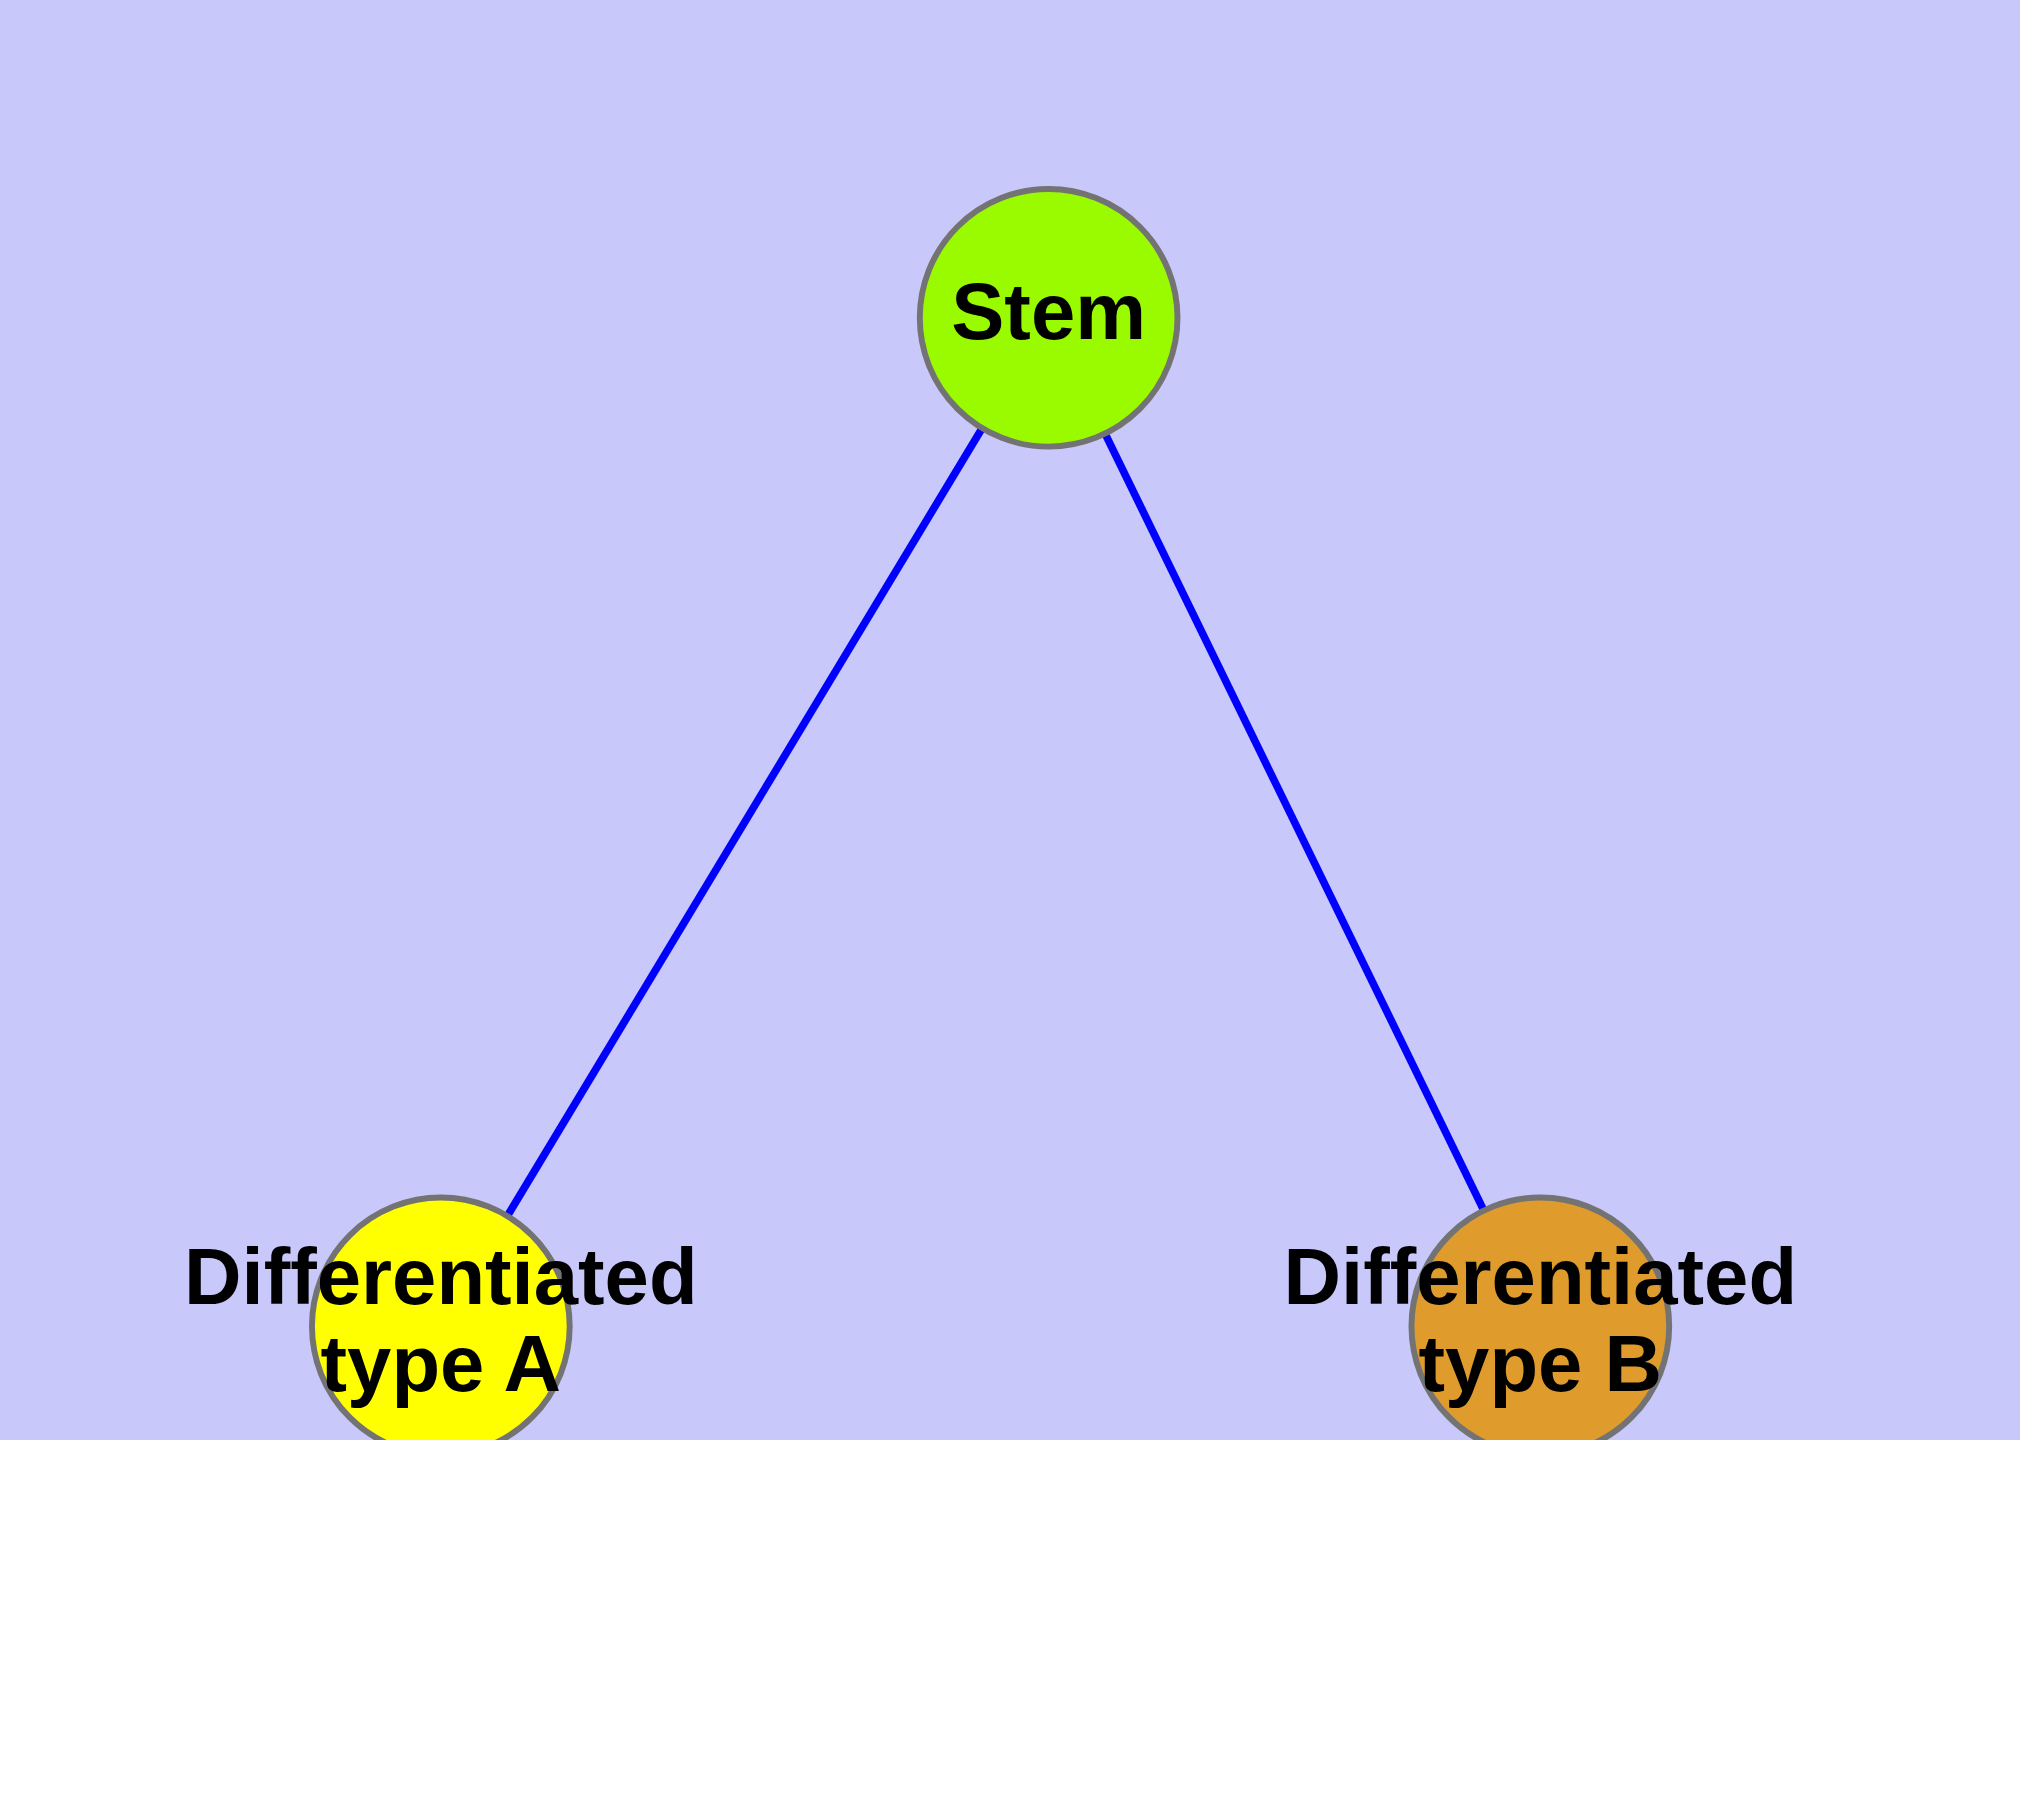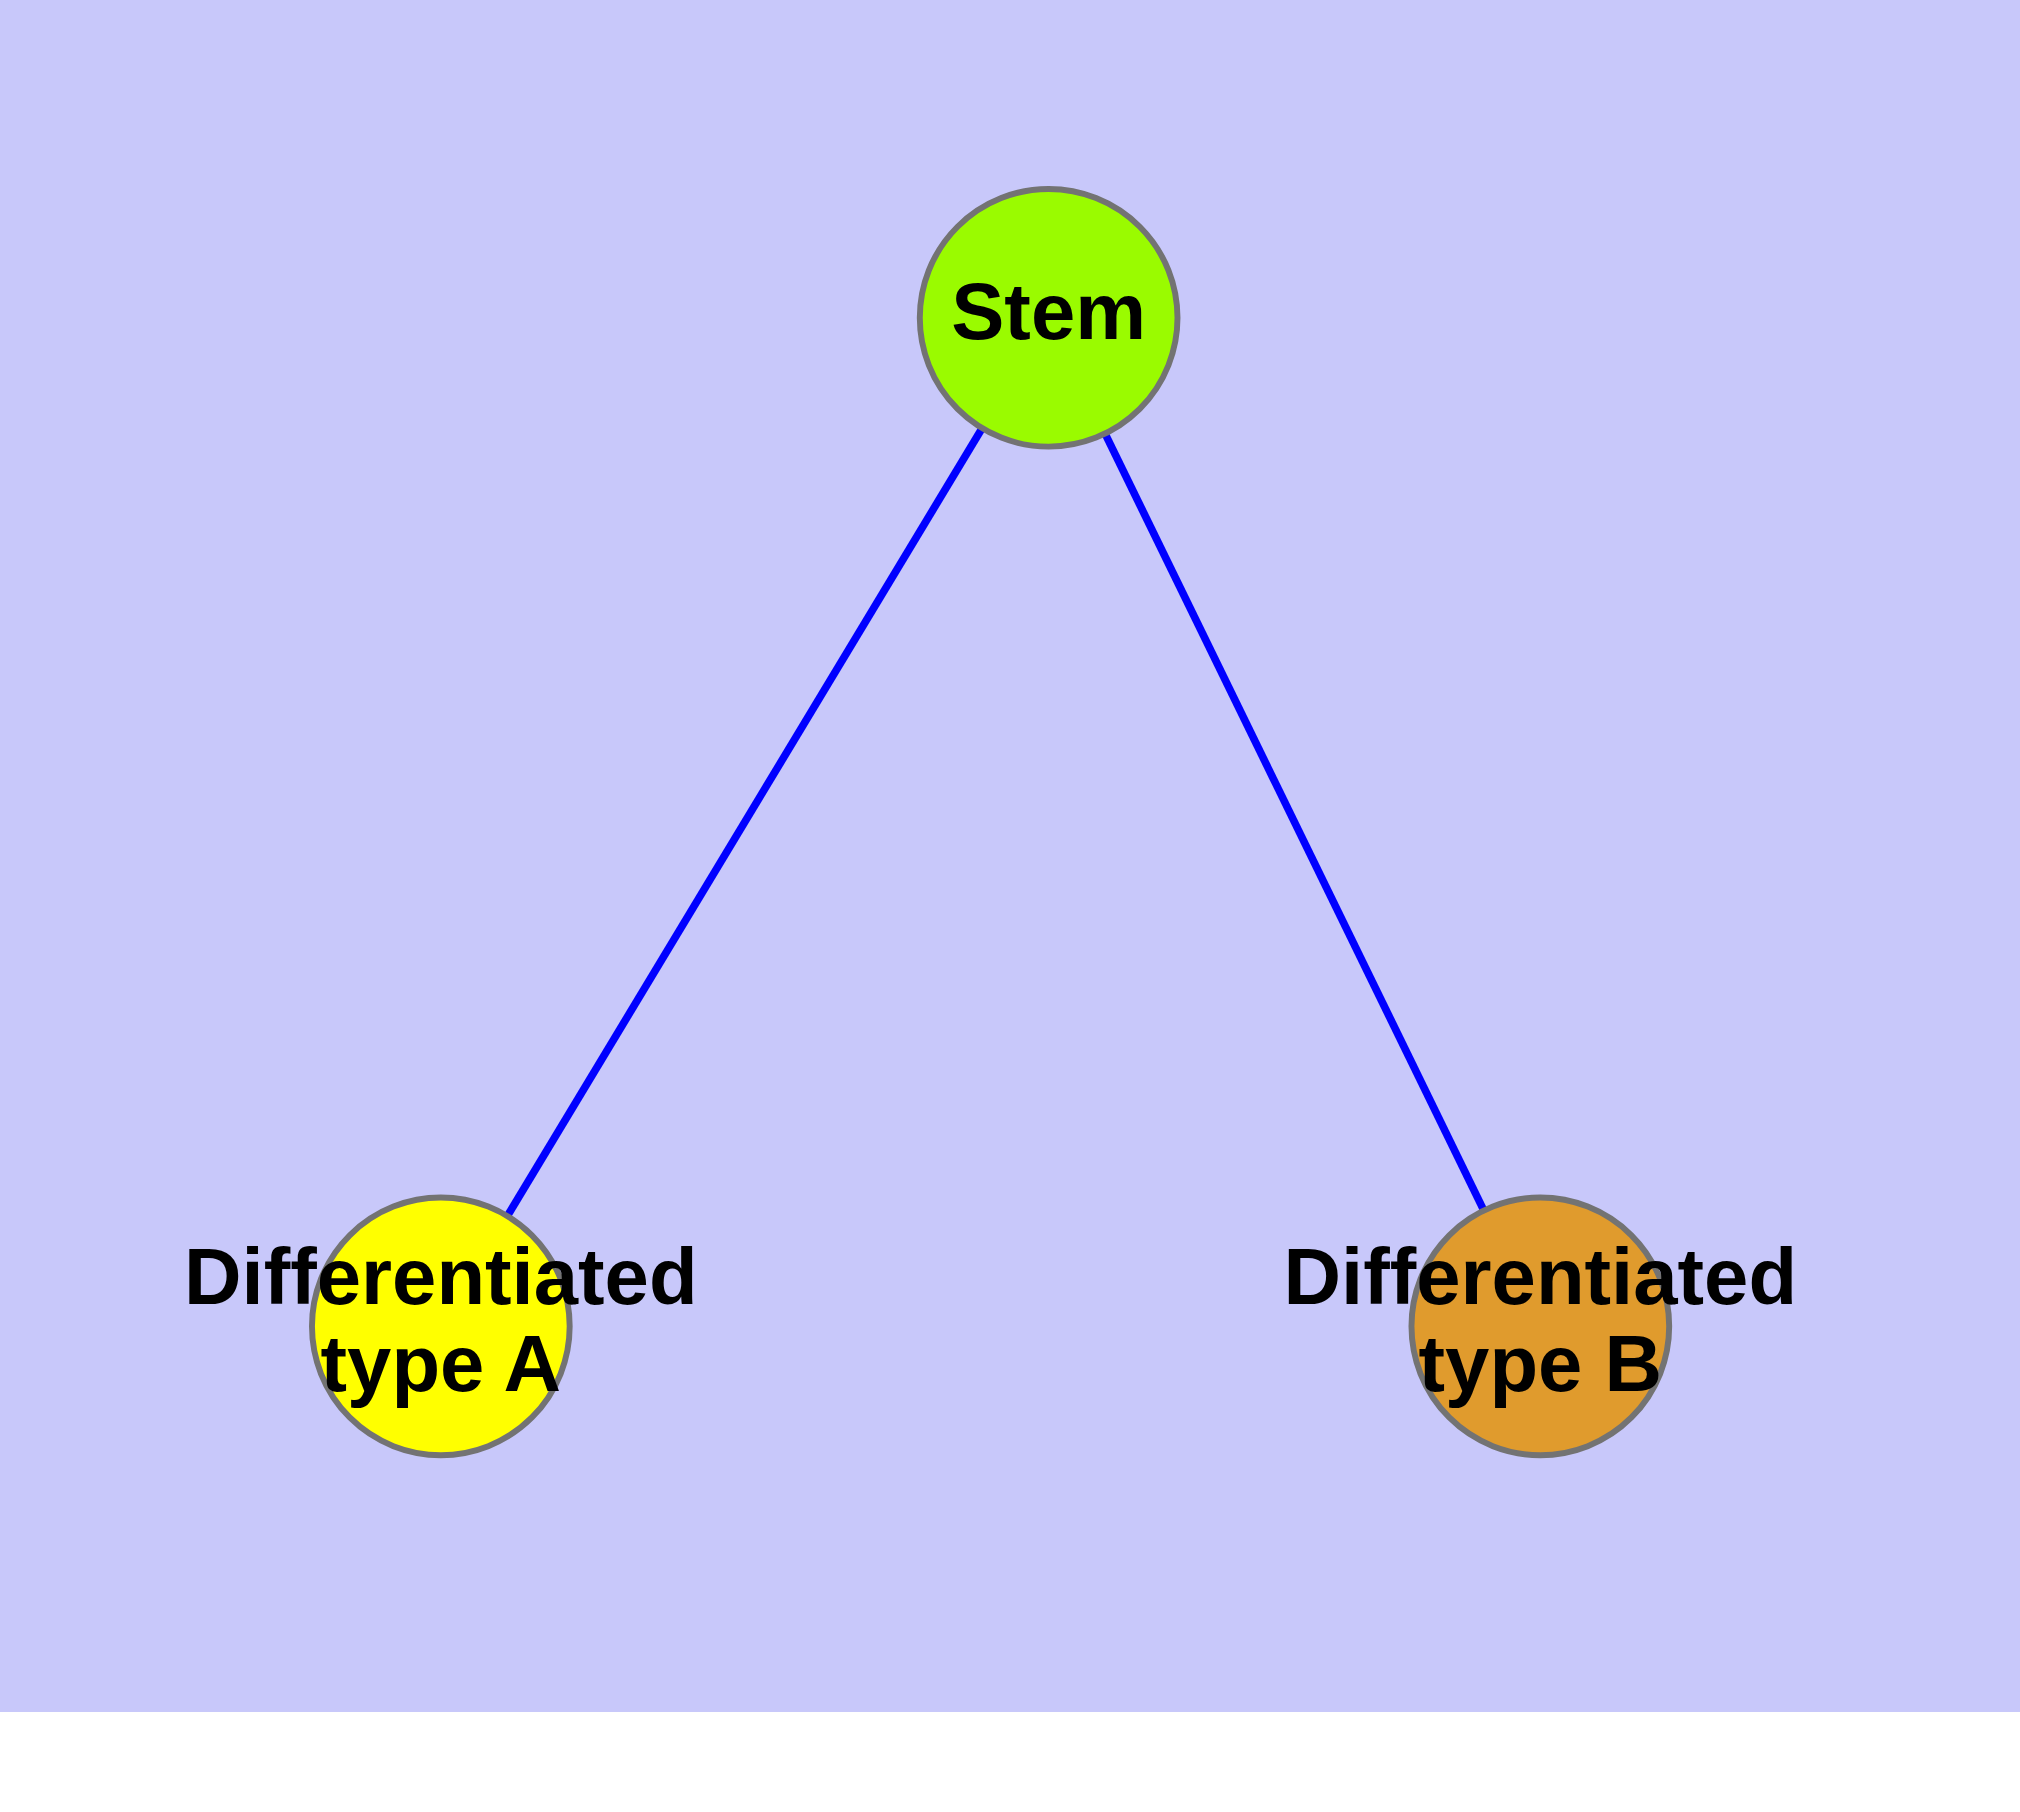--- a/index.html
+++ b/index.html
@@ -34,21 +34,21 @@
     font-weight: bold;
     fill: #000000;
     text-anchor: middle;
     dominant-baseline: middle;
     white-space: pre;
   }
 </style>
 </head>
 <body>
 
-<div id="canvas" style="width: 2021px; height: 1712px;">
+<div id="canvas" style="width: 2021px; height: 1440px;">
   <svg id="graph-svg" viewBox="0 0 2384 2138" preserveAspectRatio="none" xmlns="http://www.w3.org/2000/svg" style="width: 2021px; height: 1812px;">
     <rect id="bg-rect" x="0" y="0" width="2384" height="2138" fill="#c8c8fa"></rect>
     <g id="edges-group">
         <line class="edge-line" x1="1160.6197715629232" y1="501.76774315219143" x2="596.3802284370767" y2="1438.2322568478085" stroke="#0000ff" stroke-width="9"></line>
         <line class="edge-line" x1="1301.8426410837067" y1="508.03921187863966" x2="1752.1573589162933" y2="1431.9607881213603" stroke="#0000ff" stroke-width="9"></line>
       </g>
     <g id="nodes-group">
         <g>
           <circle class="node-circle" cx="1237" cy="375" r="152" fill="#9afb00" stroke="#737373" stroke-width="7"></circle>
           <text class="node-label" x="1237" y="375" font-size="94" fill="#000000"><tspan x="1237" dy="0">Stem</tspan></text>

